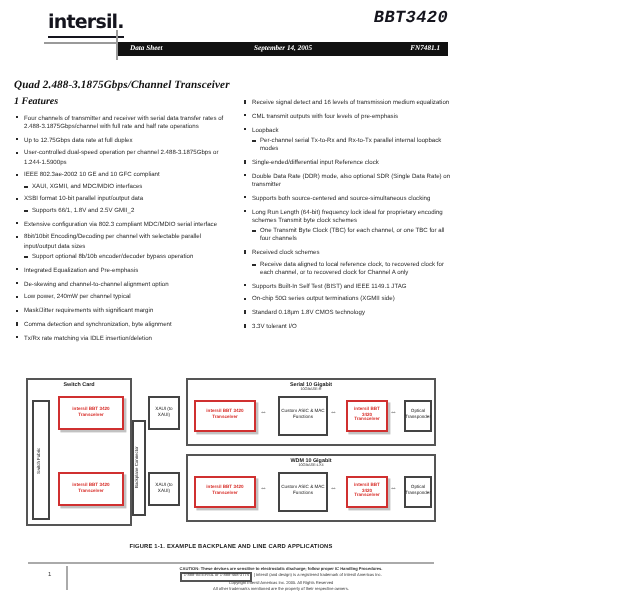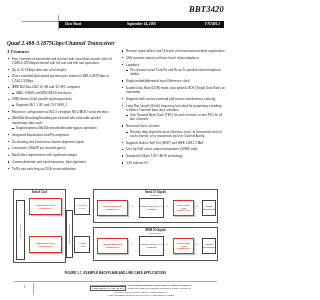--- a/index.html
+++ b/index.html
@@ -19,21 +19,21 @@
     position:absolute;left:24px;top:6px;
     font-family:"DejaVu Sans", sans-serif;
     font-weight:700;font-size:9.5px;letter-spacing:-0.4px;
     color:#15151e;
     border-bottom:1.6px solid #15151e;
     padding-bottom:0.5px;
   }
   .logo .dot{color:#15151e;}
   .partno{
     position:absolute;right:7px;top:4px;
-    font-family:Liberation Serif, serif;
+    font-family:Liberation Mono, monospace;
     font-style:italic;font-weight:700;font-size:8.5px;
     letter-spacing:0.2px;color:#15151e;
   }
   .rule{
     position:absolute;left:22px;right:7px;top:21px;
     height:1px;background:#9a9a9a;
   }
   .vbar{
     position:absolute;left:58px;top:15px;width:1px;height:15px;background:#9a9a9a;
   }
@@ -143,20 +143,21 @@
   .foottext .boxed{
     display:inline-block;border:0.5px solid #555;padding:0 0.8px;
   }
 </style>
 </head>
 <body>
 
 <div class="page">
 
   <div class="masthead">
+    <div class="logo"><span>intersil</span><span class="dot">.</span></div>
     <div class="partno">BBT3420</div>
     <div class="rule"></div>
     <div class="vbar"></div>
     <div class="blackbar">
       <span class="bb-left">Data Sheet</span>
       <span class="bb-mid">September 14, 2005</span>
       <span class="bb-right">FN7481.1</span>
     </div>
   </div>
 

